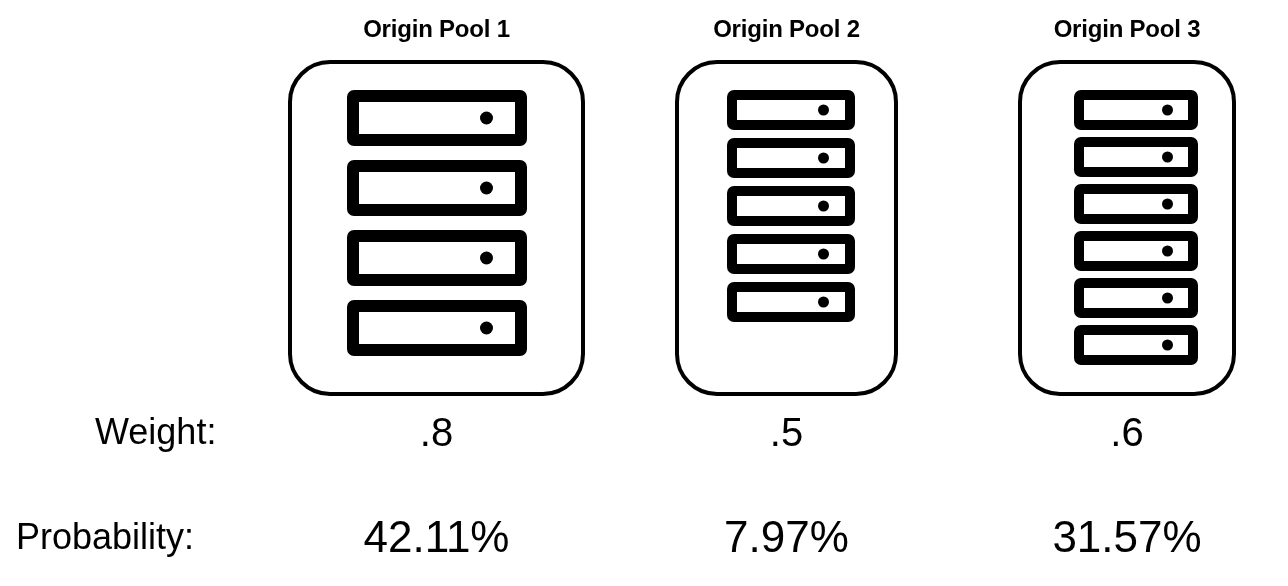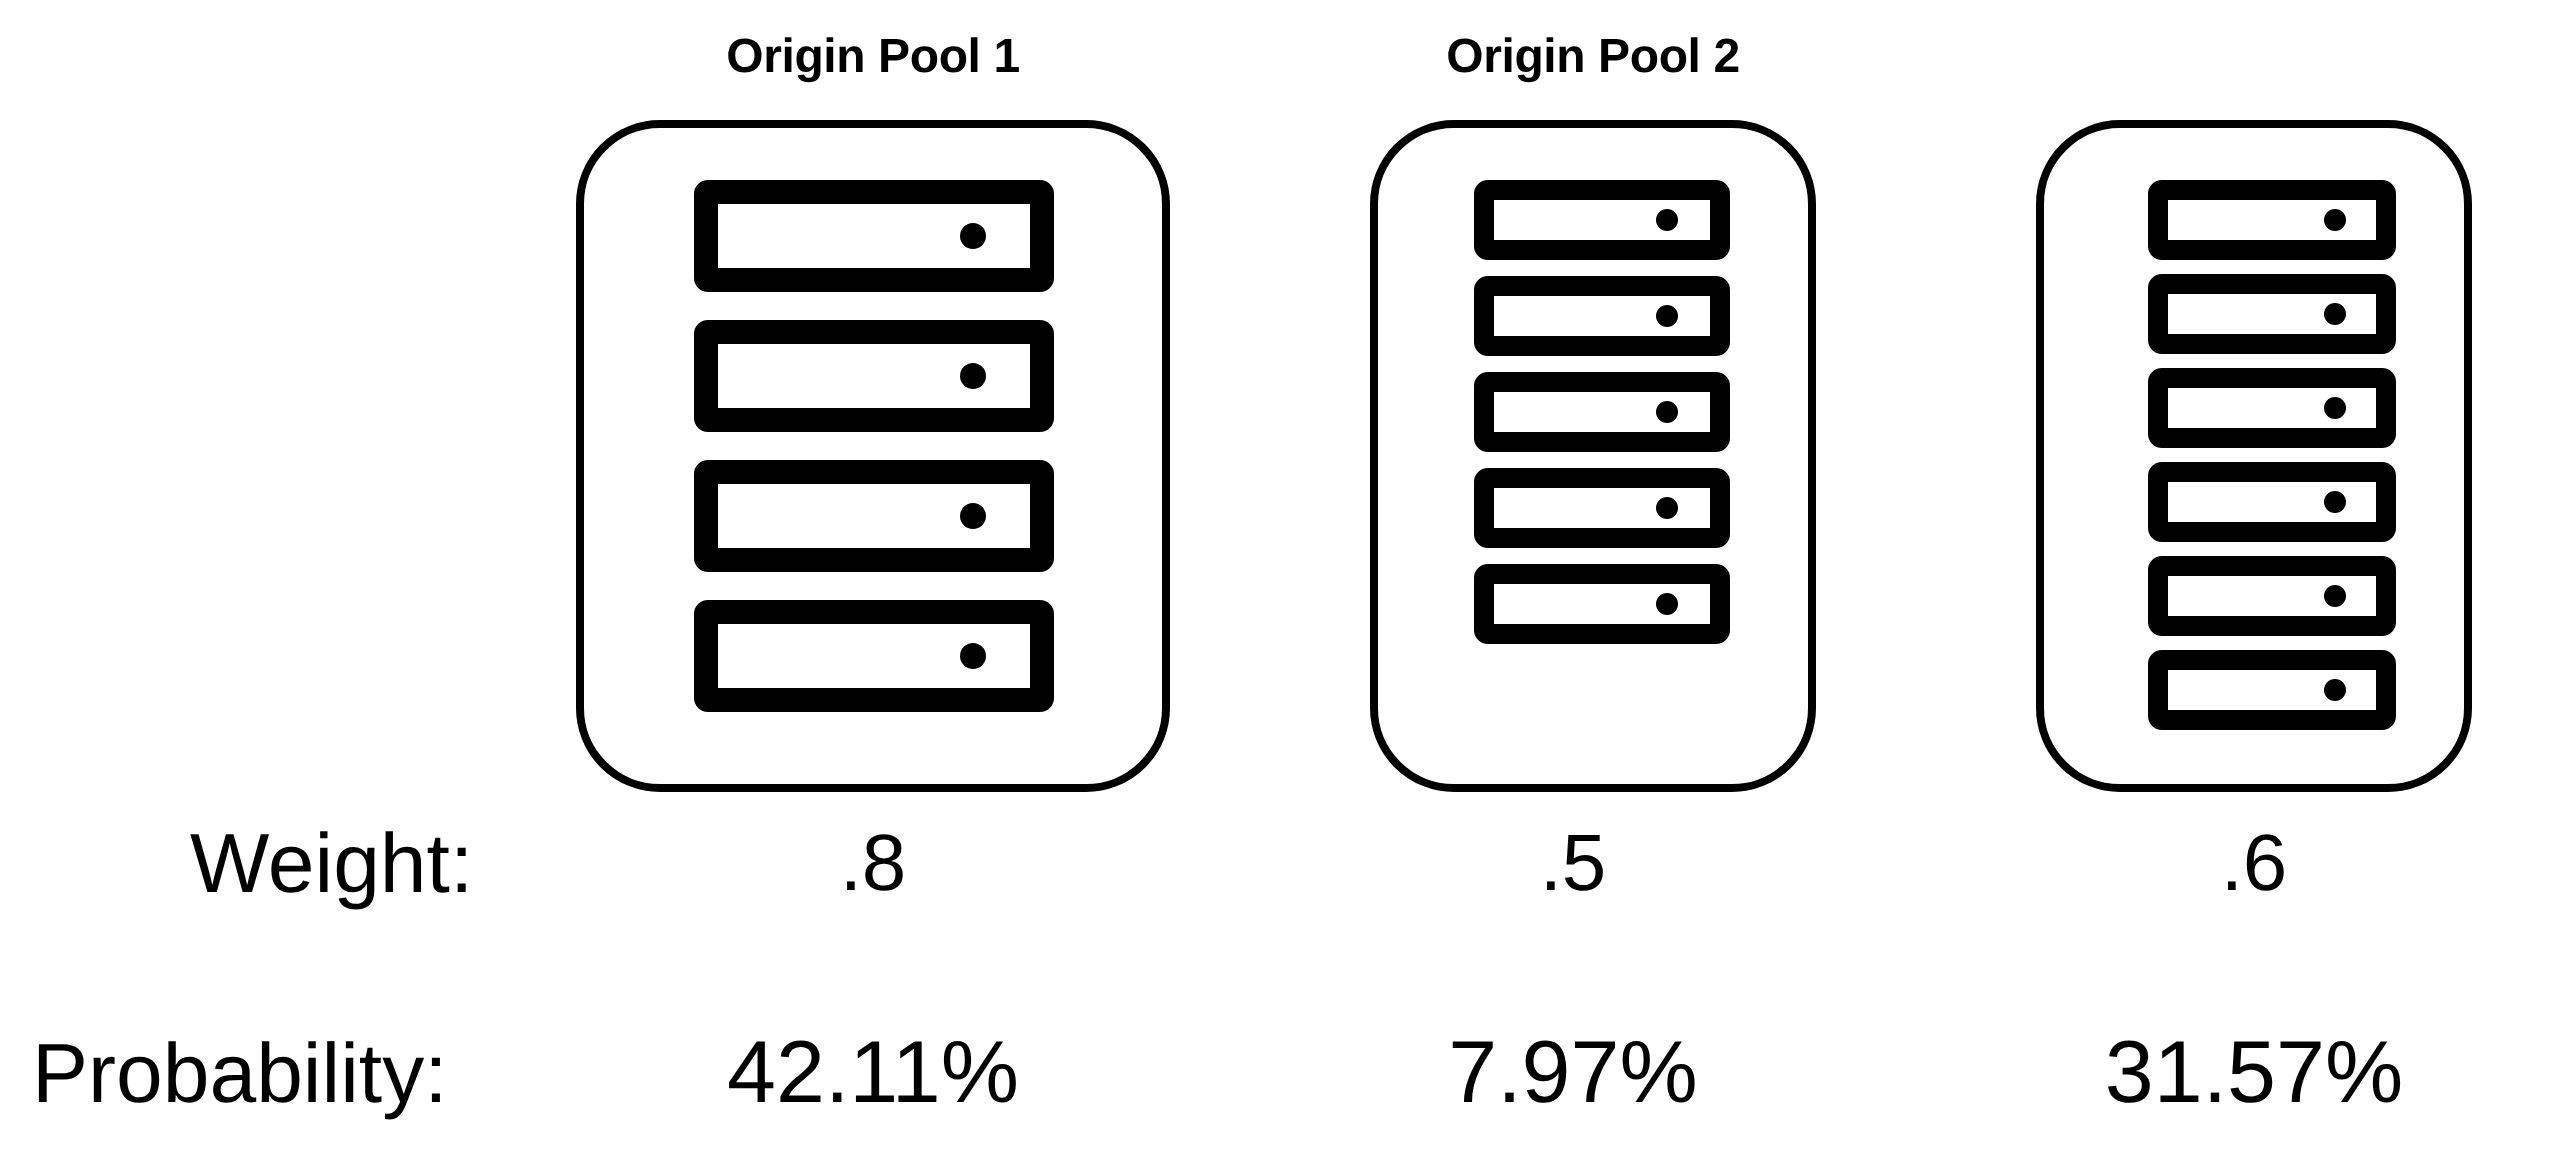--- a/index.html
+++ b/index.html
@@ -88,21 +88,21 @@
   .p2 .server-dot { width: 11px; height: 11px; right: 16px; }
 
   
   .p3 .server { border-width: 10px; height: 40px; margin-bottom: 7px; }
   .p3 .server:last-child { margin-bottom: 0; }
   .p3 .server-dot { width: 11px; height: 11px; right: 15px; }
 
   
   .row-label {
     position: absolute;
-    font-size: 42px;
+    font-size: 36px;
     line-height: 48px;
     white-space: nowrap;
     text-align: left;
   }
   .row-value {
     position: absolute;
     font-size: 40px;
     line-height: 48px;
     text-align: center;
     white-space: nowrap;
@@ -127,21 +127,21 @@
       </div>
       <div class="server">
         <span class="server-dot"></span>
       </div>
       <div class="server">
         <span class="server-dot"></span>
       </div>
     </div>
   </div>
 
-  <div class="pool-column p2" style="left:675px; width:223px;margin-left:10px;">
+  <div class="pool-column p2" style="left:675px; width:223px;">
     <div class="pool-title">Origin Pool 2</div>
     <div class="pool-box" style="left:0px; top:60px; width:223px; height:336px;"></div>
     <div class="servers" style="left:52px; top:90px; width:128px;">
       <div class="server">
         <span class="server-dot"></span>
       </div>
       <div class="server">
         <span class="server-dot"></span>
       </div>
       <div class="server">
@@ -150,20 +150,21 @@
       <div class="server">
         <span class="server-dot"></span>
       </div>
       <div class="server">
         <span class="server-dot"></span>
       </div>
     </div>
   </div>
 
   <div class="pool-column p3" style="left:1018px; width:218px;">
+    <div class="pool-title">Origin Pool 3</div>
     <div class="pool-box" style="left:0px; top:60px; width:218px; height:336px;"></div>
     <div class="servers" style="left:56px; top:90px; width:124px;">
       <div class="server">
         <span class="server-dot"></span>
       </div>
       <div class="server">
         <span class="server-dot"></span>
       </div>
       <div class="server">
         <span class="server-dot"></span>

